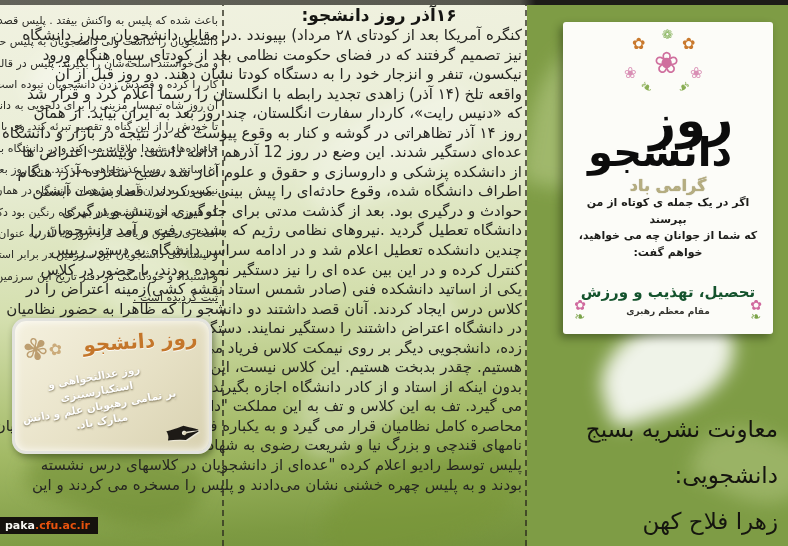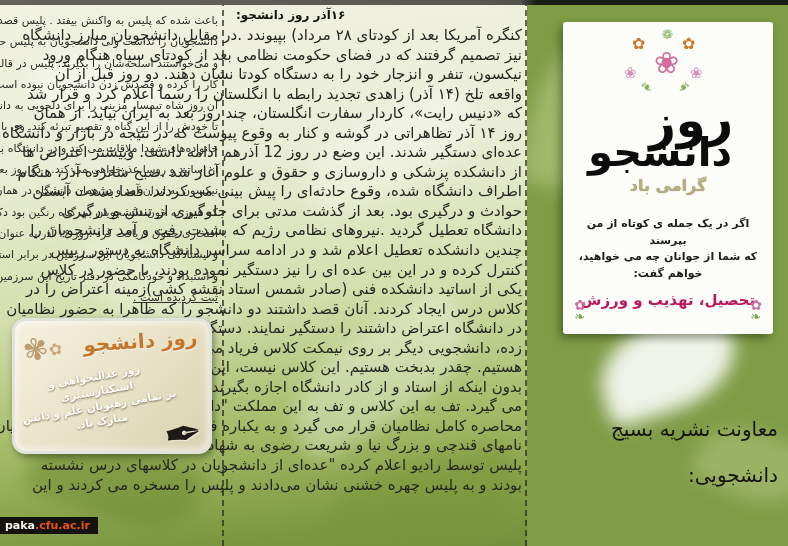--- a/index.html
+++ b/index.html
@@ -16,21 +16,21 @@
   #sep-right{left:525px;}
 
   
   .col-left{position:absolute;left:8px;top:10px;width:210px;direction:rtl;z-index:4;}
   .col-left .line{font-size:11px;line-height:21.3px;color:#2b2b26;
     text-align:justify;text-align-last:justify;white-space:nowrap;}
   .col-left .line:last-child{text-align-last:right;text-decoration:underline;}
 
   
   .col-mid{position:absolute;left:236px;top:4px;width:286px;direction:rtl;z-index:4;}
-  .col-mid .heading{font-size:12px;font-weight:bold;color:#151512;text-align:left;line-height:22px;}
+  .col-mid .heading{font-size:17px;font-weight:bold;color:#151512;text-align:center;line-height:22px;}
   .col-mid .line{font-size:15px;line-height:19.55px;color:#262622;
     text-align:justify;text-align-last:justify;white-space:nowrap;}
 
   
   .banner{position:absolute;left:12px;top:318px;width:194px;height:130px;z-index:4;
     border-radius:14px;border:3px solid #e3e3de;
     background:linear-gradient(135deg,#f5f1df 0%,#e7e1c6 55%,#d8d1b0 100%);
     box-shadow:inset 0 0 10px rgba(255,255,255,.9),2px 3px 7px rgba(20,30,5,.45);
     overflow:hidden;}
   .banner-title{position:absolute;right:12px;top:8px;direction:rtl;
@@ -67,32 +67,32 @@
   .bq-2 {left:62px;top:6px; font-size:16px;color:#c9792d;}
   .bq-3 {left:4px; top:36px;font-size:15px;color:#d98fb5;}
   .bq-4 {left:70px;top:36px;font-size:15px;color:#d98fb5;}
   .bq-5 {left:20px;top:50px;font-size:15px;color:#8aae55;transform:rotate(35deg);}
   .bq-6 {left:58px;top:50px;font-size:15px;color:#8aae55;transform:rotate(-35deg) scaleX(-1);}
   .cover-title{margin-top:-4px;font-weight:bold;color:#0c0c0c;}
   .cover-title .t1{font-size:48px;line-height:44px;transform:translateX(22px) rotate(-4deg);display:block;}
   .cover-title .t2{font-size:40px;line-height:40px;transform:translateX(-8px);display:block;margin-top:-10px;}
   .greeting{margin-top:4px;font-size:16px;font-weight:bold;color:#b5ad80;
     letter-spacing:1px;text-shadow:0 0 1px #918a60;}
-  .quote{margin-top:21px;font-size:11px;font-weight:bold;line-height:16.5px;color:#1d1d1a;padding:0 8px;}
-  .emphasis{margin-top:9px;font-size:15px;font-weight:bold;color:#be185d;}
+  .quote{margin-top:0;font-size:11px;font-weight:bold;line-height:16.5px;color:#1d1d1a;padding:0 8px;}
+  .emphasis{margin-top:22px;font-size:15px;font-weight:bold;color:#14532d;}
   .attribution{margin-top:5px;font-size:9px;font-weight:bold;color:#33332e;}
   .corner-flower{position:absolute;bottom:12px;width:24px;text-align:center;line-height:11px;}
   .corner-flower .f{color:#d06a9e;font-size:14px;display:block;}
   .corner-flower .g{color:#7aa348;font-size:13px;display:block;}
   .cf-l{left:5px;}
   .cf-r{right:5px;}
 
   
   .credits{position:absolute;right:10px;top:406px;width:245px;direction:rtl;text-align:right;z-index:4;
-    color:#15150f;font-size:20px;line-height:46px;}
+    color:#15150f;font-size:23px;line-height:46px;}
 </style>
 </head>
 <body>
 
 <div id="page">
 
   <div class="leaf" style="left:30px;top:60px;width:150px;height:70px;background:rgba(255,255,255,.35);transform:rotate(25deg);"></div>
   <div class="leaf" style="left:300px;top:110px;width:180px;height:80px;background:rgba(255,255,255,.30);transform:rotate(-20deg);"></div>
   <div class="leaf" style="left:70px;top:250px;width:160px;height:80px;background:rgba(255,255,255,.28);transform:rotate(40deg);"></div>
   <div class="leaf" style="left:280px;top:330px;width:200px;height:90px;background:rgba(255,255,255,.32);transform:rotate(-30deg);"></div>
@@ -191,27 +191,29 @@
     <div class="cover-title">
       <span class="t1">روز</span>
       <span class="t2">دانشجو</span>
     </div>
     <div class="greeting">گرامی باد</div>
     <div class="quote">
       <div>اگر در یک جمله ی کوتاه از من بپرسند</div>
       <div>که شما از جوانان چه می خواهید، خواهم گفت:</div>
     </div>
     <div class="emphasis">تحصیل، تهذیب و ورزش</div>
+    <div class="attribution">مقام معظم رهبری</div>
     <span class="corner-flower cf-l">
         <span class="f">✿</span>
         <span class="g">❧</span>
       </span>
     <span class="corner-flower cf-r">
         <span class="f">✿</span>
         <span class="g">❧</span>
       </span>
   </div>
 
   <div class="credits">
     <div>معاونت نشریه بسیج دانشجویی:</div>
+    <div>زهرا فلاح کهن</div>
   </div>
 
 </div>
 
 </body></html>

